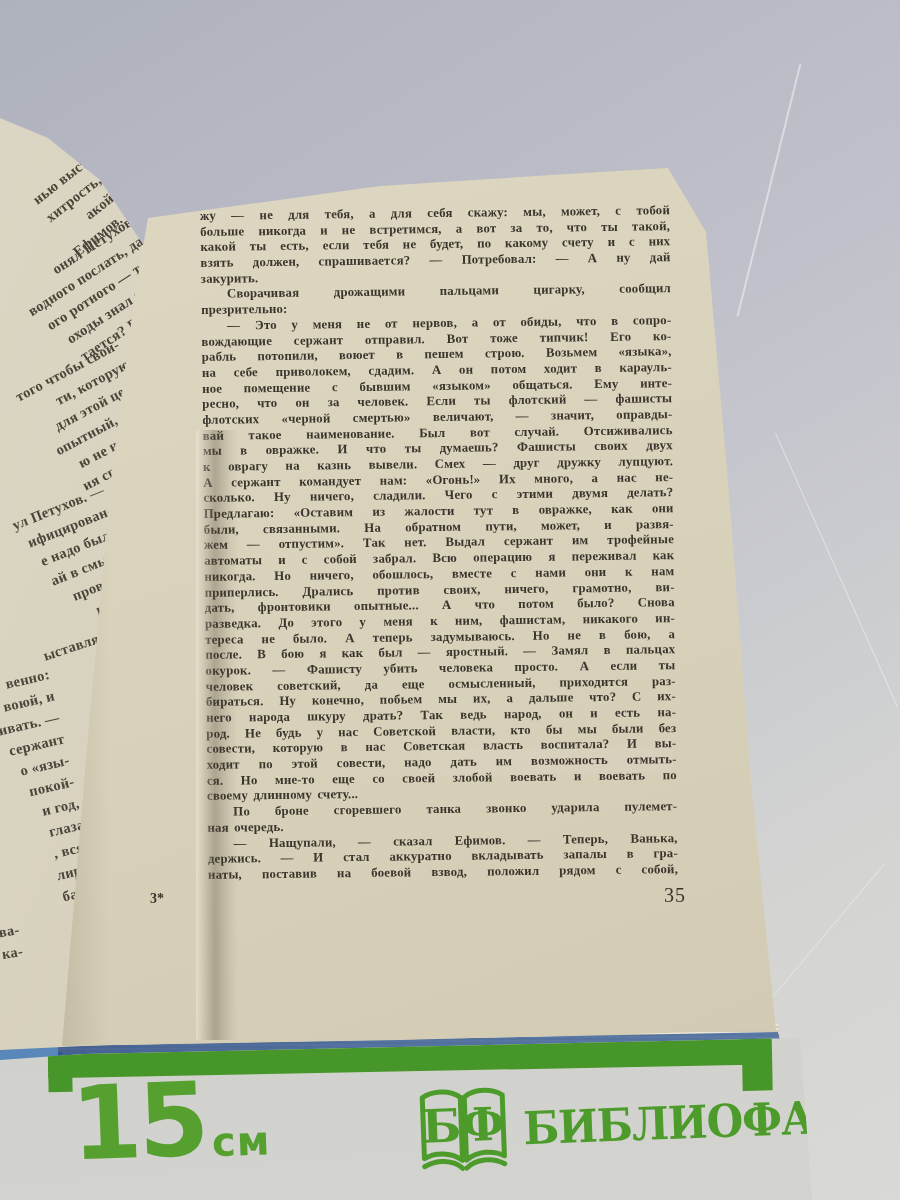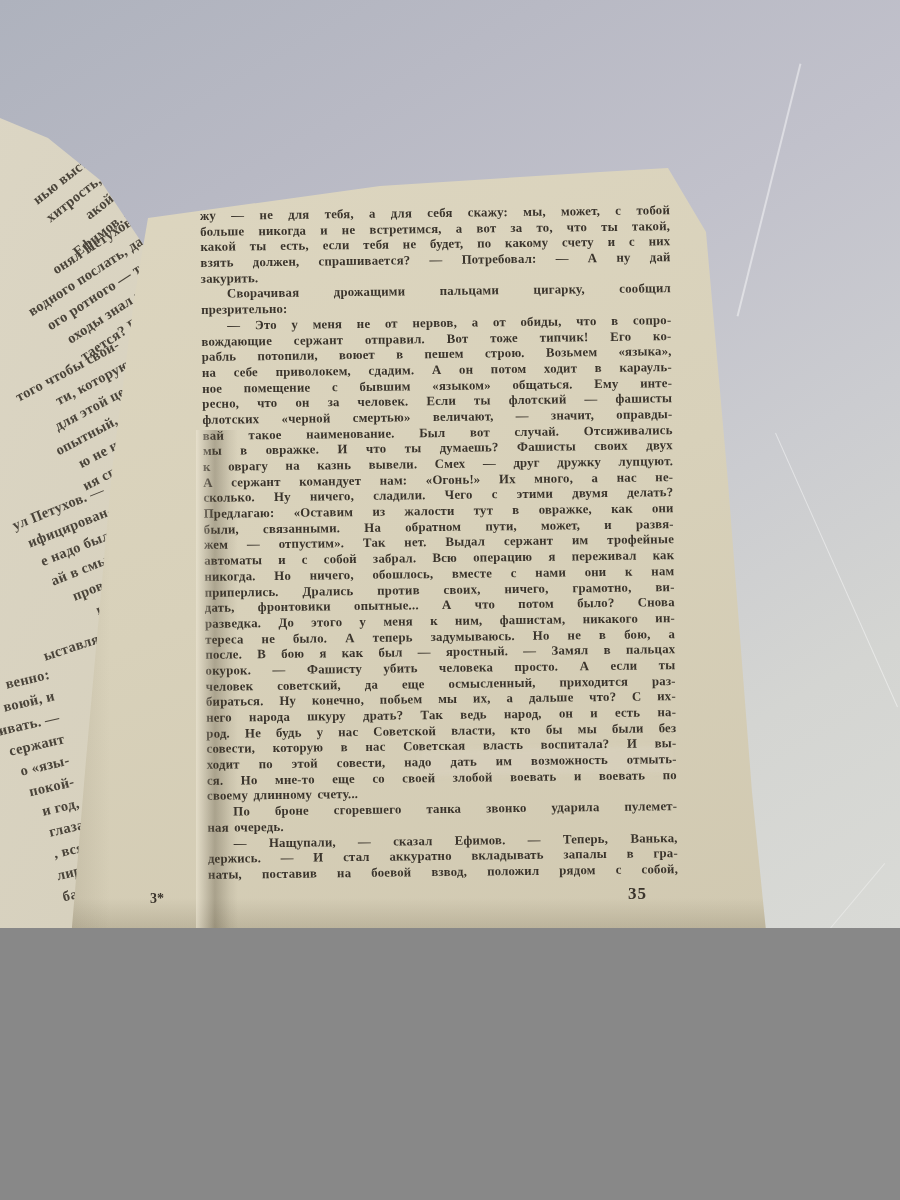--- a/index.html
+++ b/index.html
@@ -1,17 +1,17 @@
 <!DOCTYPE html>
 <html><head>
 <meta charset="utf-8">
 <style>
   html,body{margin:0;padding:0;background:#888;}
   #stage{
-    position:relative;width:900px;height:928px;overflow:hidden;
+    position:relative;width:900px;height:1200px;overflow:hidden;
     font-family:"Liberation Serif",serif;
   }
   
   .backdrop{
     position:absolute;inset:0;
     background:linear-gradient(150deg,#aeb2bd 0%,#b8b9c4 22%,#c1c1cb 42%,#cbccd0 62%,#d4d5d2 80%,#d9dad6 100%);
   }
   .crease{position:absolute;background:rgba(255,255,255,.45);}
   .crease.c1{width:2px;height:260px;left:768px;top:60px;transform:rotate(14deg);}
   .crease.c2{width:1px;height:300px;left:836px;top:420px;transform:rotate(-24deg);}
@@ -86,22 +86,22 @@
   .line.ind{text-indent:26px;}
   .faint-offset{
     position:absolute;left:420px;top:748px;width:250px;height:26px;
     background:rgba(216,210,192,.55);filter:blur(2px);transform:rotate(-1deg);
   }
   .sig-mark{
     position:absolute;left:150px;top:891px;
     font-weight:bold;font-size:14px;color:#3a342c;
   }
   .page-num{
-    position:absolute;left:628px;top:884px;
-    font-weight:bold;font-size:17px;color:#3a342c;letter-spacing:1px;
+    position:absolute;left:664px;top:884px;
+    font-weight:normal;font-size:20px;color:#3a342c;letter-spacing:1px;
   }
 
   
   .ruler-card{
     position:absolute;inset:0;
     clip-path:polygon(0px 1060px,84px 1054px,800px 1038px,812px 1200px,0px 1200px);
     background:linear-gradient(175deg,#d7d7d4 0%,#cccdc9 55%,#d3d4d0 100%);
   }
   .ruler-rot{position:absolute;inset:0;transform:rotate(-1.1deg);transform-origin:60px 1060px;}
   .band-bar{position:absolute;left:48px;top:1052px;width:722px;height:26px;background:#47962a;}

